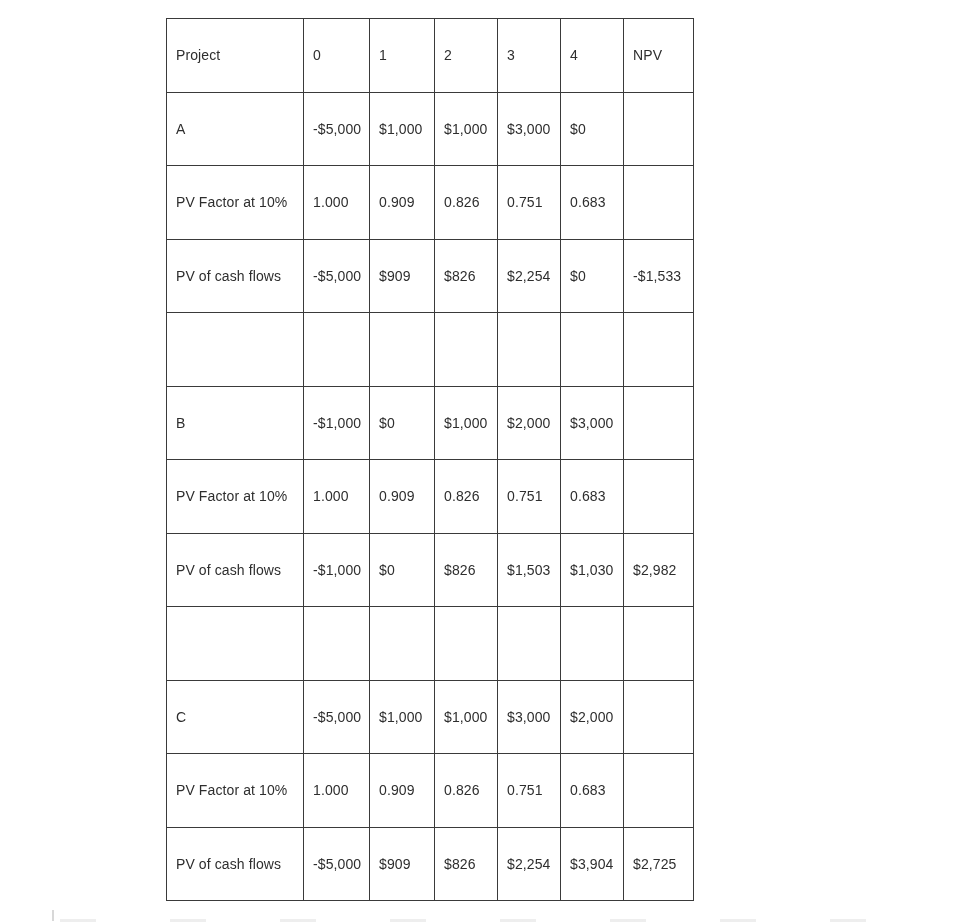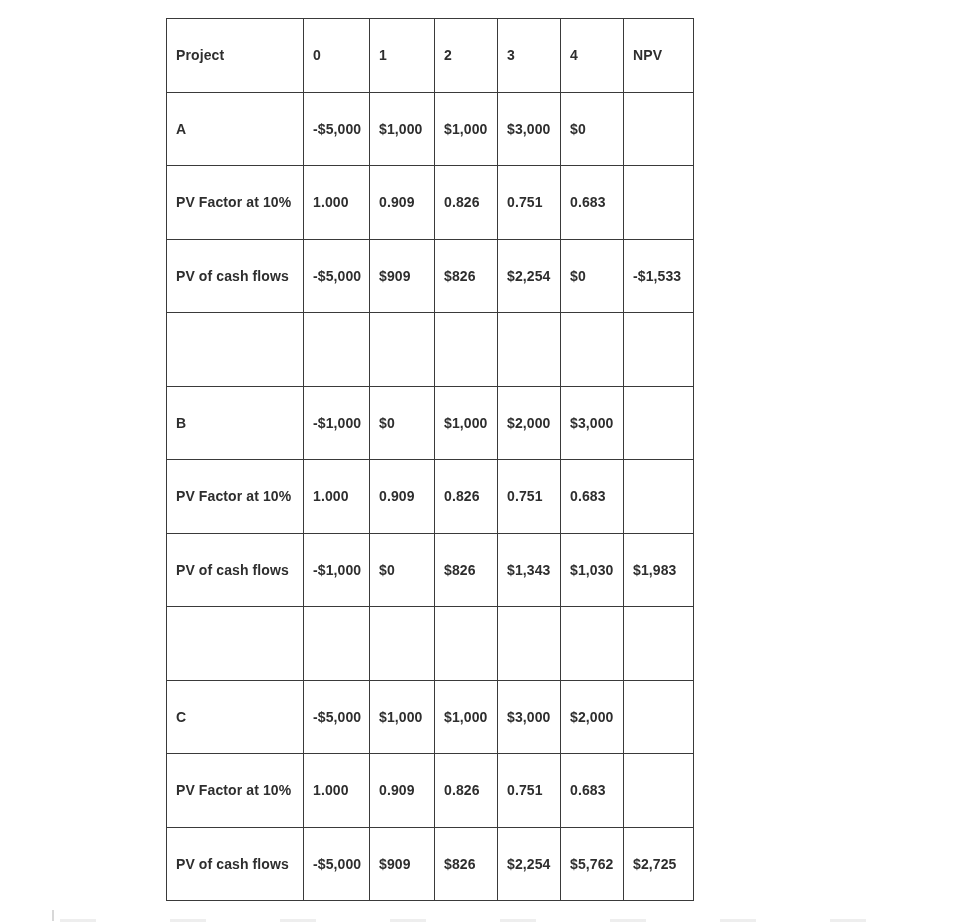--- a/index.html
+++ b/index.html
@@ -12,21 +12,20 @@
     position: relative;
     width: 959px;
     height: 924px;
     background: #ffffff;
     overflow: hidden;
   }
   .table-wrap {
     position: absolute;
     left: 166px;
     top: 18px;
-    font-weight: bold;
   }
   table.npv {
     border-collapse: collapse;
     table-layout: fixed;
     width: 527px;
   }
   table.npv td {
     border: 1.5px solid #3a3a3a;
     height: 72.5px;
     padding: 0 4px 0 9px;
@@ -145,23 +144,23 @@
             <td>0.826</td>
             <td>0.751</td>
             <td>0.683</td>
             <td></td>
           </tr>
           <tr>
             <td>PV of cash flows</td>
             <td>-$1,000</td>
             <td>$0</td>
             <td>$826</td>
-            <td>$1,343</td>
+            <td>$1,503</td>
             <td>$1,030</td>
-            <td>$1,983</td>
+            <td>$2,982</td>
           </tr>
           <tr>
             <td></td>
             <td></td>
             <td></td>
             <td></td>
             <td></td>
             <td></td>
             <td></td>
           </tr>
@@ -182,21 +181,21 @@
             <td>0.751</td>
             <td>0.683</td>
             <td></td>
           </tr>
           <tr>
             <td>PV of cash flows</td>
             <td>-$5,000</td>
             <td>$909</td>
             <td>$826</td>
             <td>$2,254</td>
-            <td>$5,762</td>
+            <td>$3,904</td>
             <td>$2,725</td>
           </tr>
         </tbody>
     </table>
   </div>
   <div class="artifact-tick"></div>
   <div class="artifact-smudge"></div>
 </div>
 
 </body></html>

